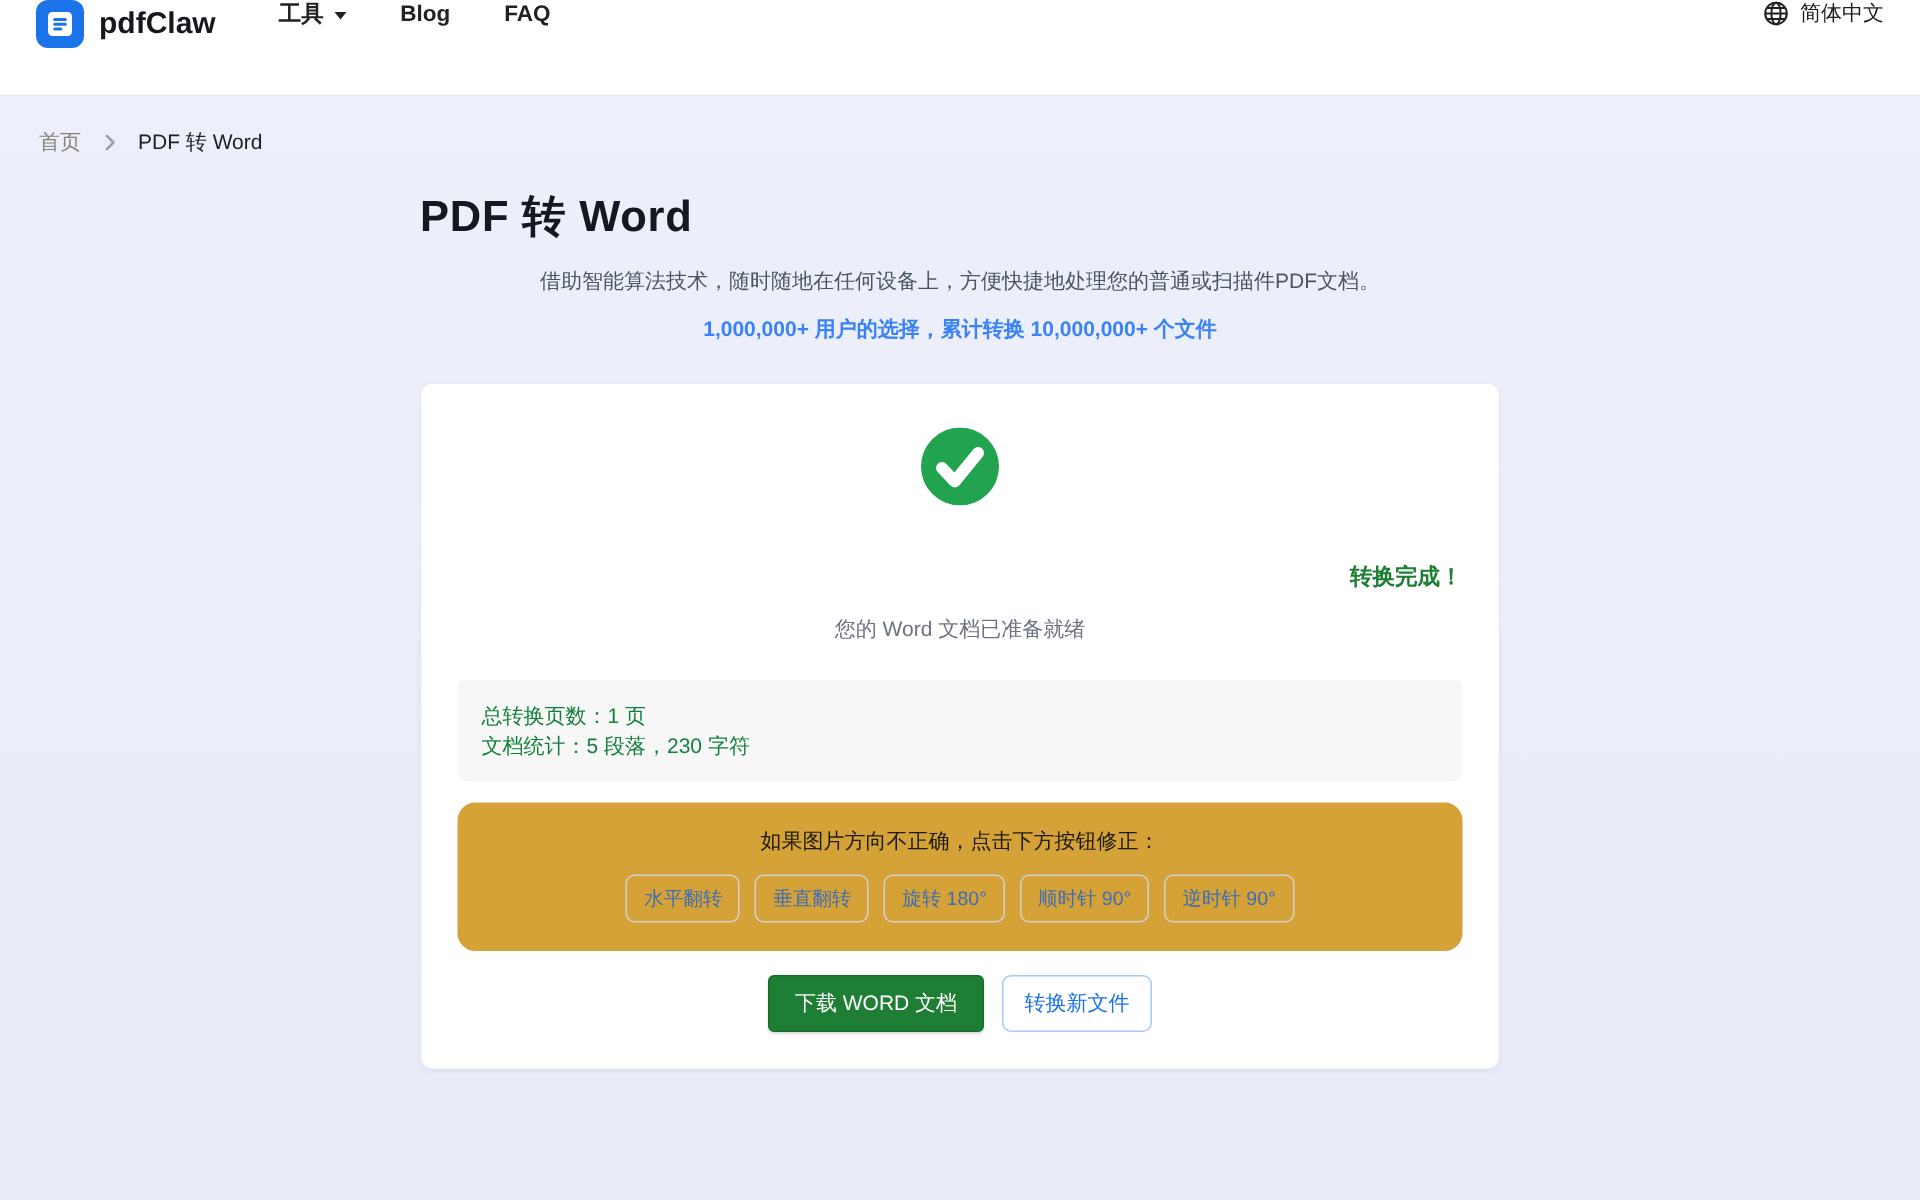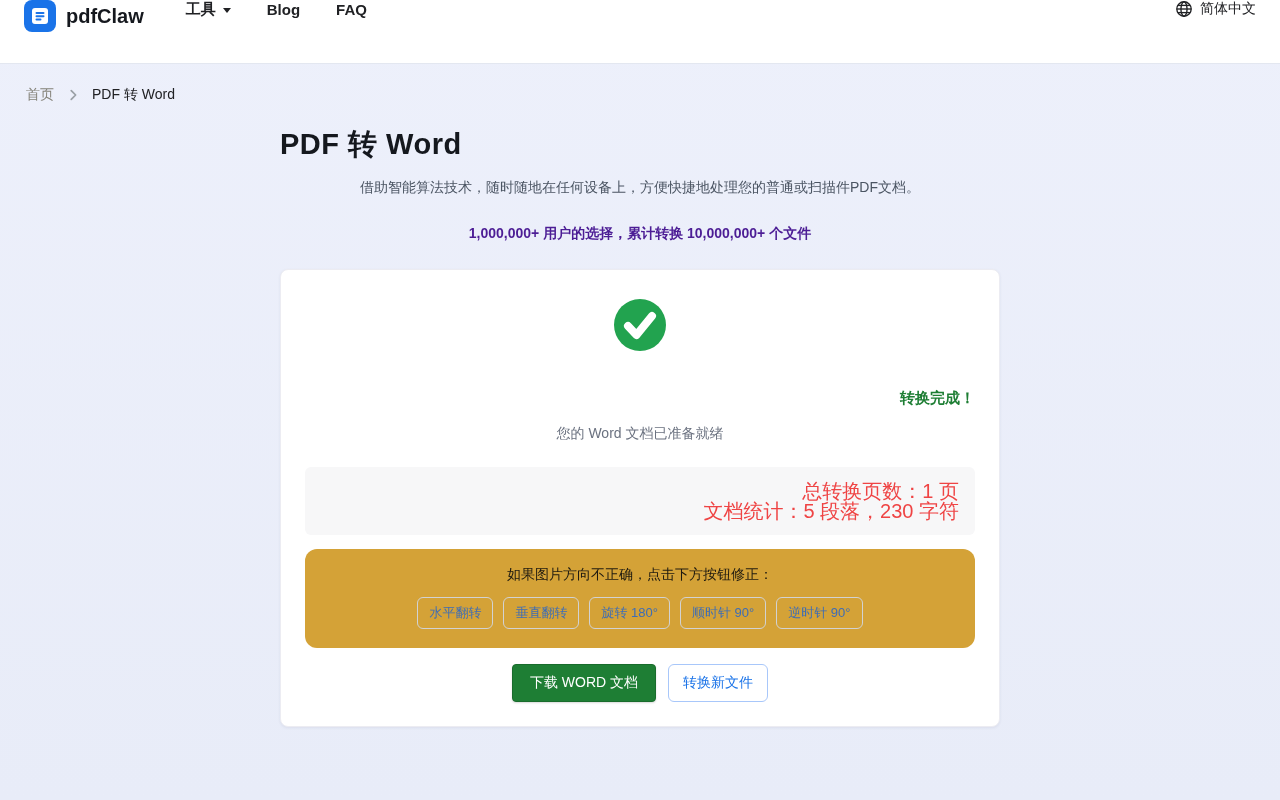--- a/index.html
+++ b/index.html
@@ -49,43 +49,42 @@
     padding: 22px 24px 0 26px;
     font-size: 14px;
   }
   .crumb-home { color: #85837a; cursor: pointer; }
   .crumb-current { color: #202124; }
 
   
   .container { width: 720px; margin: 0 auto; }
   .page-title { font-size: 29px; font-weight: bold; color: #15181e; margin-top: 21px; letter-spacing: 0.5px; }
   .subtitle { text-align: center; font-size: 14px; color: #4b5563; margin-top: 14px; }
-  .stats-line { text-align: center; font-size: 14px; font-weight: bold; color: #4c1d95; margin-top: 28px; }
+  .stats-line { text-align: center; font-size: 14px; font-weight: bold; color: #3b82f6; margin-top: 14px; }
 
   
   .result-card {
     background: #ffffff;
     border: 1px solid #ececf2;
     border-radius: 8px;
     box-shadow: 0 1px 3px rgba(30, 40, 80, 0.07);
     margin-top: 26px;
     padding: 24px 24px 24px;
   }
   .check-wrap { display: flex; justify-content: center; margin-top: 5px; }
   .status-title { text-align: right; font-size: 15px; font-weight: bold; color: #1e7e34; margin-top: 38px; }
   .status-subtitle { text-align: center; font-size: 14px; color: #6b7280; margin-top: 17px; }
 
   .stats-box {
     background: #f7f7f8;
     border-radius: 6px;
     margin-top: 24px;
     padding: 14px 16px;
-    font-size: 20px;
-    color: #ef4444;
-    text-align: right;
+    font-size: 14px;
+    color: #15803d;
   }
   .stats-box .stat-row { line-height: 20px; }
 
   .orientation-box {
     background: #d4a237;
     border-radius: 12px;
     margin-top: 14px;
     padding: 17px 16px 19px;
     text-align: center;
   }

